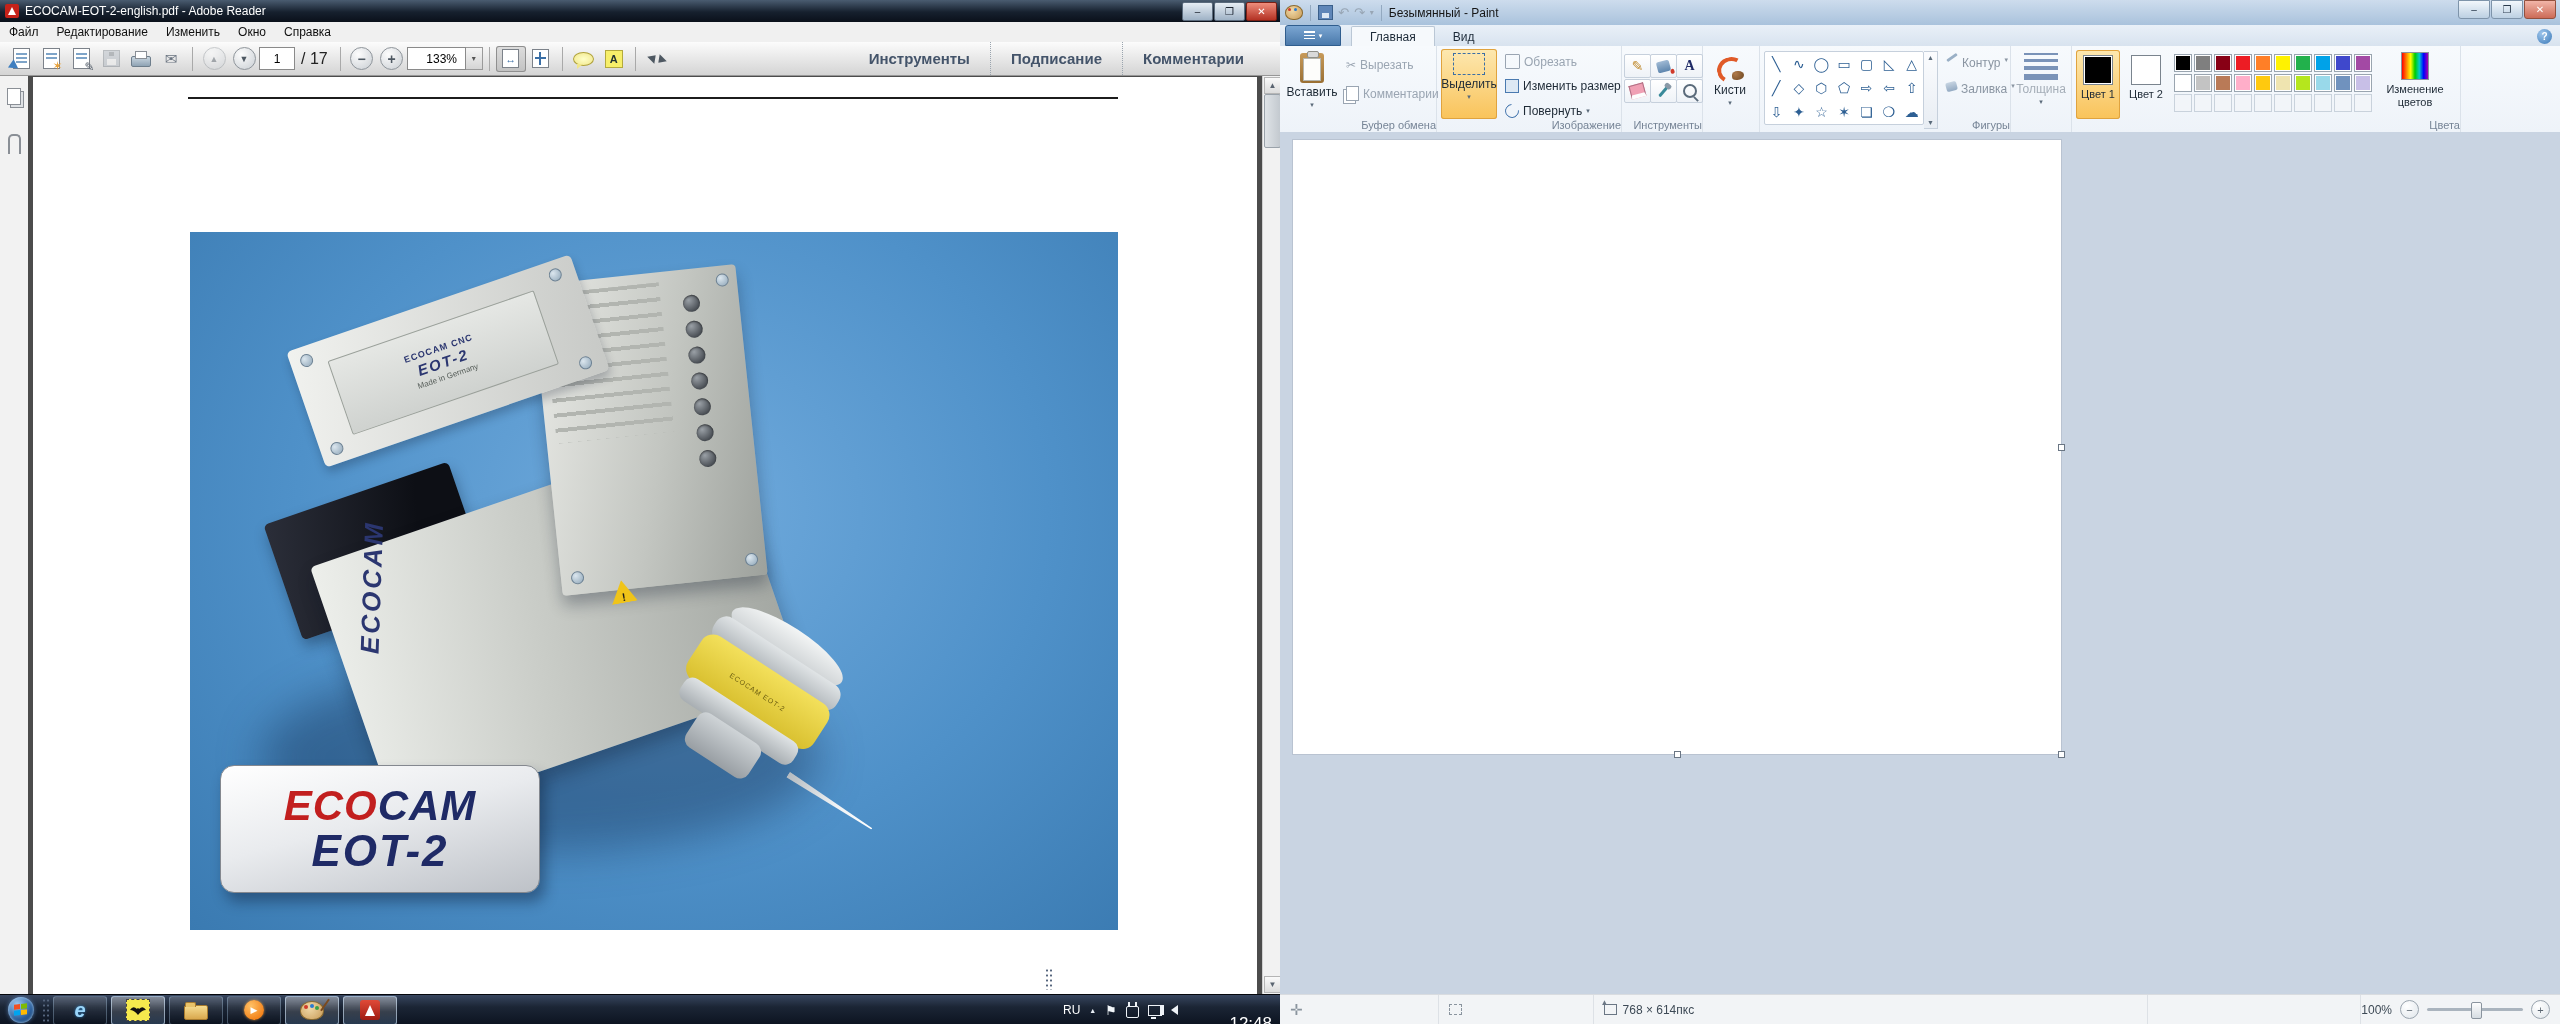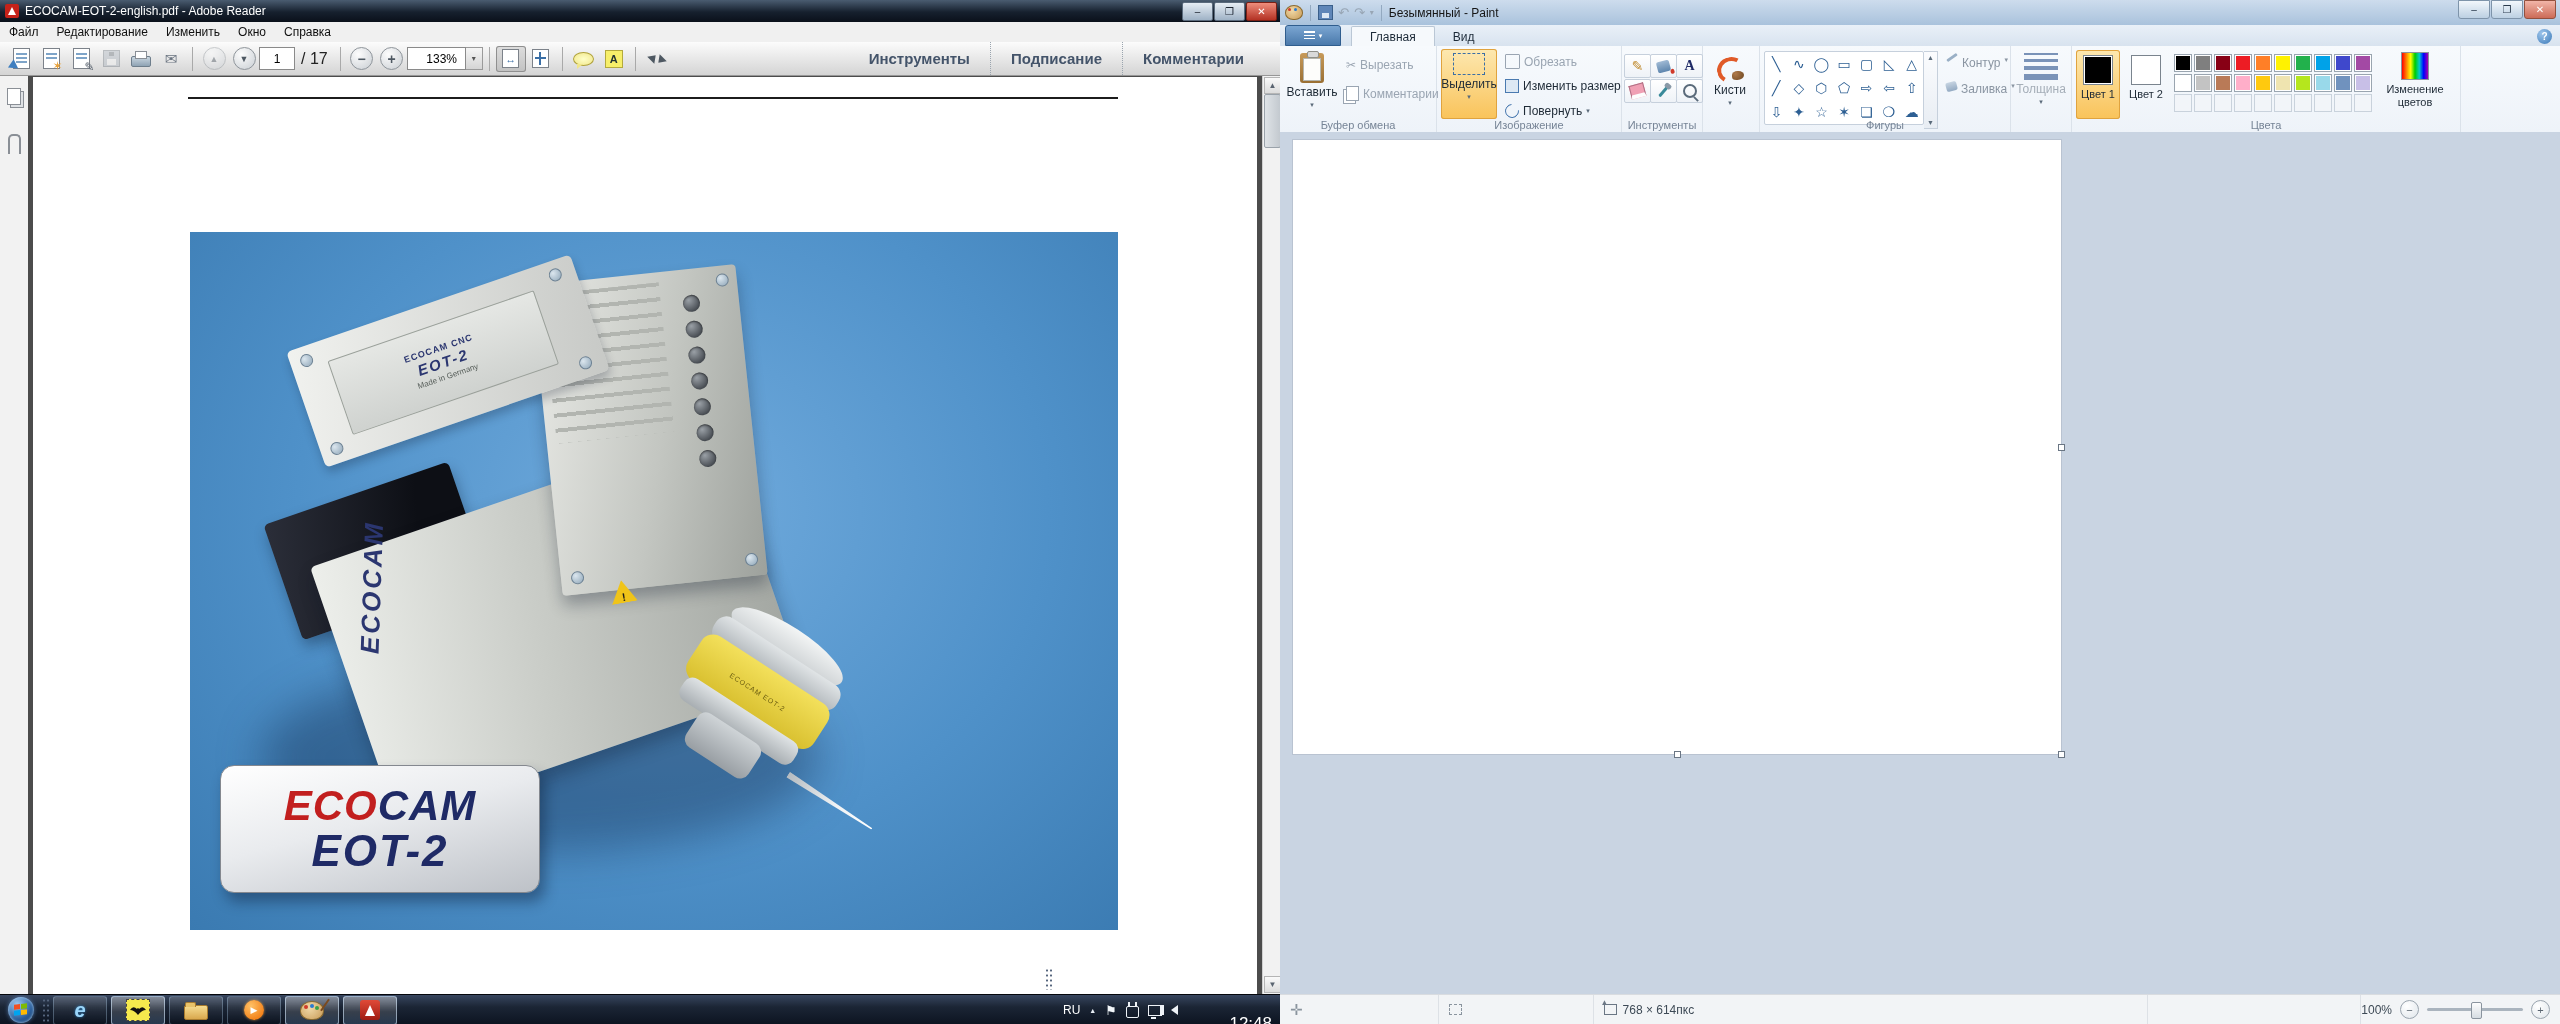--- a/index.html
+++ b/index.html
@@ -174,21 +174,21 @@
     border-radius:3px 3px 0 0;display:flex;align-items:center;justify-content:center;gap:4px;}
   .file-lines{width:11px;height:9px;background:repeating-linear-gradient(180deg,#fff 0 1.5px,transparent 1.5px 3.5px);}
   .file-btn .car{color:#fff;font-size:7px;}
   .ptab{padding:3px 18px 2px;font-size:12px;color:#1c2a38;}
   .ptab.active{background:#f6f9fc;border:1px solid #bac7d5;border-bottom:1px solid #f6f9fc;border-radius:2px 2px 0 0;margin-bottom:-1px;}
   .help-btn{position:absolute;right:8px;top:29px;width:15px;height:15px;border-radius:50%;background:radial-gradient(circle at 35% 30%,#9fc6ec,#3a79b8);
     color:#fff;font-size:10px;font-weight:bold;display:flex;align-items:center;justify-content:center;}
   .ribbon{position:absolute;left:0;top:46px;right:0;height:86px;background:linear-gradient(#f7fafd,#eef3f9);
     border-bottom:1px solid #c3ccd6;display:flex;}
   .rgrp{position:relative;height:100%;border-right:1px solid #dbe2ea;flex:0 0 auto;}
-  .glabel{position:absolute;bottom:1px;left:0;right:0;text-align:center;font-size:11px;color:#76markdown8496;color:#768496;}
+  .glabel{position:absolute;bottom:1px;left:0;right:0;text-align:right;font-size:11px;color:#76markdown8496;color:#768496;}
   .bigbtn{position:absolute;top:3px;display:flex;flex-direction:column;align-items:center;justify-content:flex-start;
     width:56px;height:66px;border-radius:3px;font-size:12px;color:#1e2a36;gap:2px;padding-top:4px;}
   .bigbtn .car{font-size:7px;color:#5a6a7a;}
   .bigbtn.hl{background:linear-gradient(#fde8b0,#f9c35a);box-shadow:inset 0 0 0 1px #e0a33e;}
   .clip-ic{width:24px;height:30px;background:linear-gradient(#c79a5a,#9a6f33);border-radius:3px;position:relative;}
   .clip-ic i{position:absolute;left:3px;top:5px;right:3px;bottom:2px;background:#fdfdfb;border:1px solid #b5b5ad;}
   .clip-ic u{position:absolute;left:7px;top:-2px;width:10px;height:5px;background:#d9d9d9;border:1px solid #8f8f89;border-radius:2px;}
   .smallrow{position:absolute;display:flex;align-items:center;gap:4px;font-size:12px;white-space:nowrap;}
   .smallrow.dis{color:#9aa5b2;} .smallrow.en{color:#1e2a36;}
   .copy-ic{width:11px;height:13px;border:1px solid #9aa5b2;background:#fff;box-shadow:-3px 3px 0 -1px #fff,-3px 3px 0 0 #9aa5b2;}

